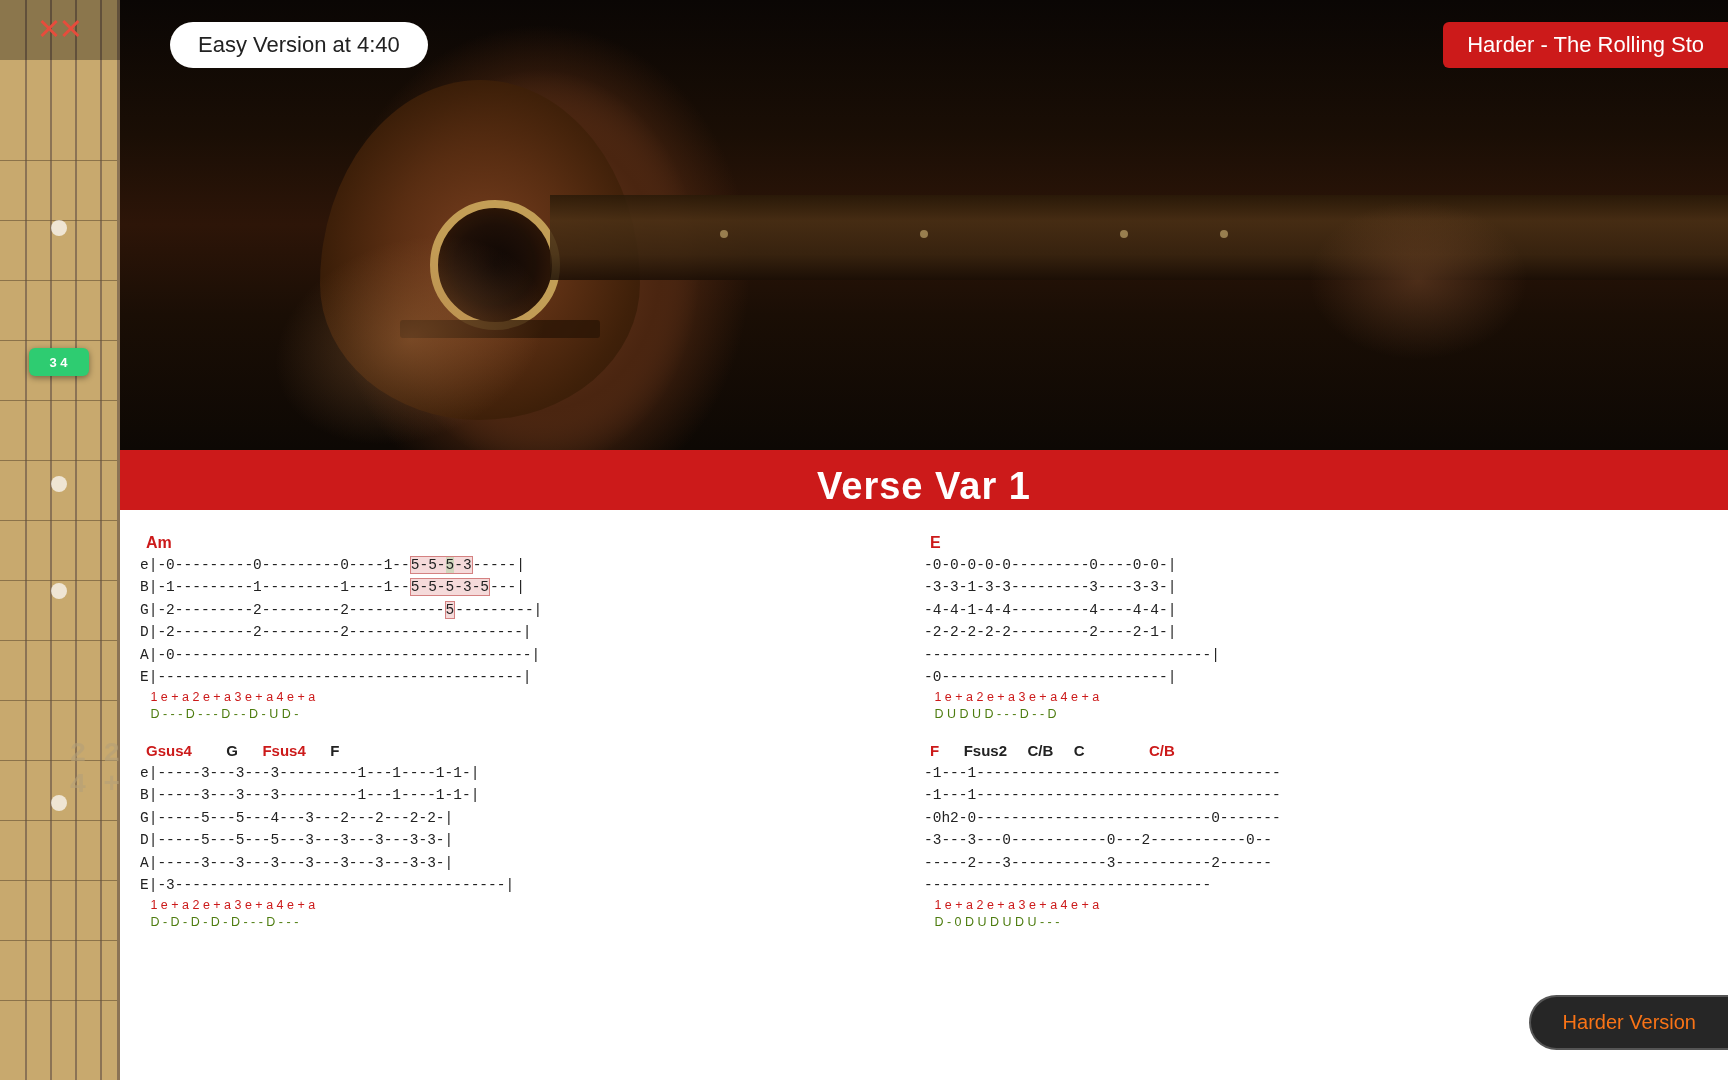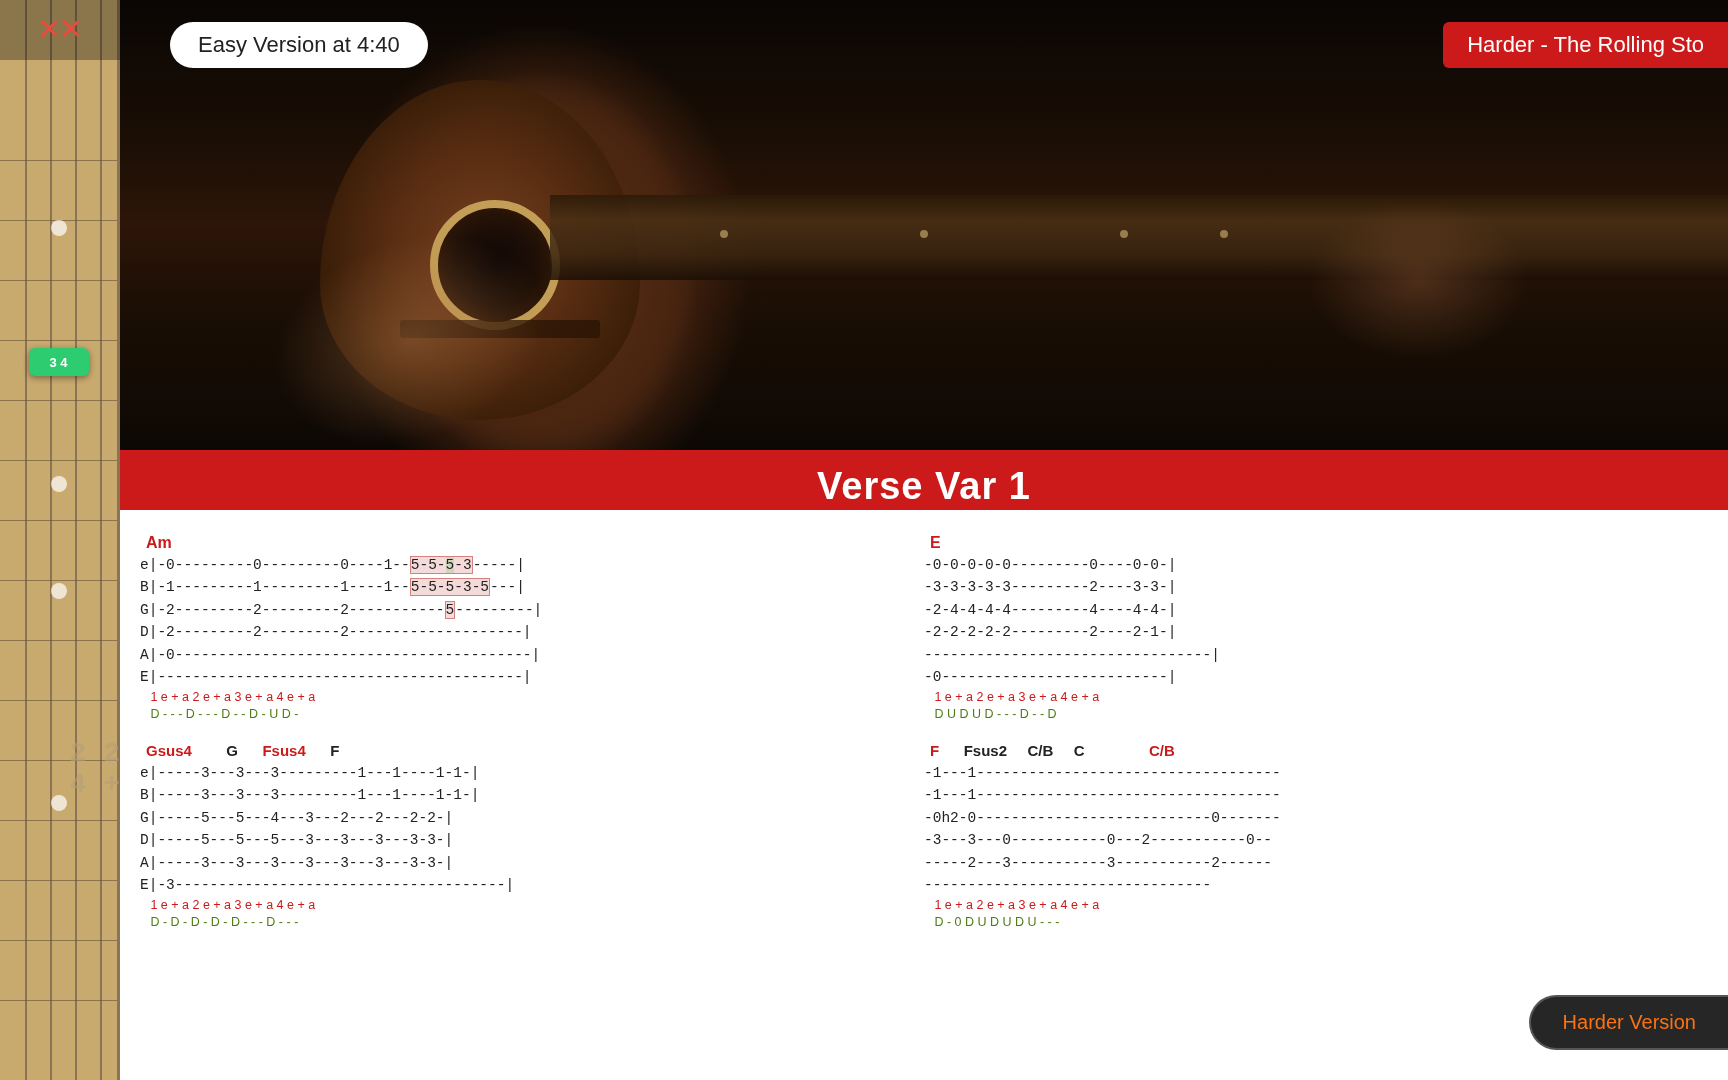--- a/index.html
+++ b/index.html
@@ -383,22 +383,22 @@
       <div class="beat-row colored">   1 e + a 2 e + a 3 e + a 4 e + a</div>
       <div class="beat-row">   D - - - D - - - D - - D - U D -</div>
     </div>
 
     <div class="tab-half-right">
       <div class="chord-name-row">
         <span style="color:#cc1a1a; font-family:Arial,sans-serif; font-size:16px; font-weight:bold;">E</span>
       </div>
       <div class="tab-lines-wrapper">
         <div class="tab-line">-0-0-0-0-0---------0----0-0-|</div>
-        <div class="tab-line">-3-3-3-3-3---------2----3-3-|</div>
-        <div class="tab-line">-2-4-4-4-4---------4----4-4-|</div>
+        <div class="tab-line">-3-3-1-3-3---------3----3-3-|</div>
+        <div class="tab-line">-4-4-1-4-4---------4----4-4-|</div>
         <div class="tab-line">-2-2-2-2-2---------2----2-1-|</div>
         <div class="tab-line">---------------------------------|</div>
         <div class="tab-line">-0--------------------------|</div>
       </div>
       <div class="beat-row colored">   1 e + a 2 e + a 3 e + a 4 e + a</div>
       <div class="beat-row">   D U D U D - - - D - - D</div>
     </div>
   </div>
 
   <div style="height:18px;"></div>

